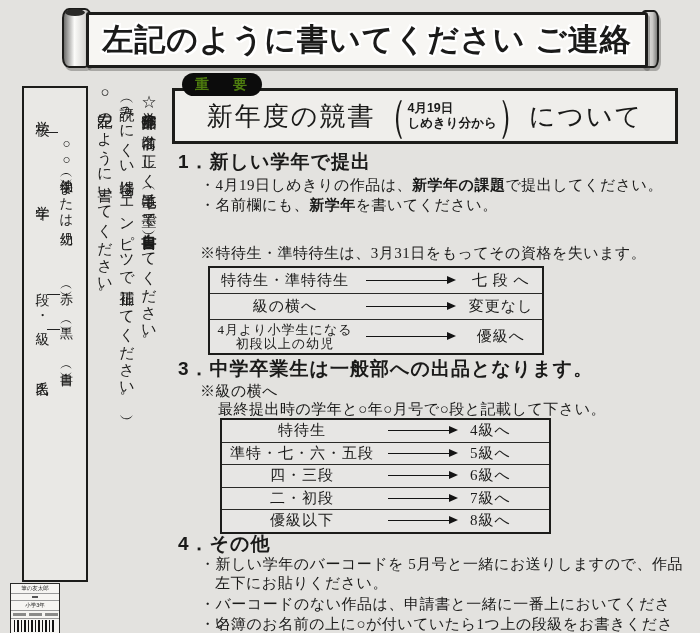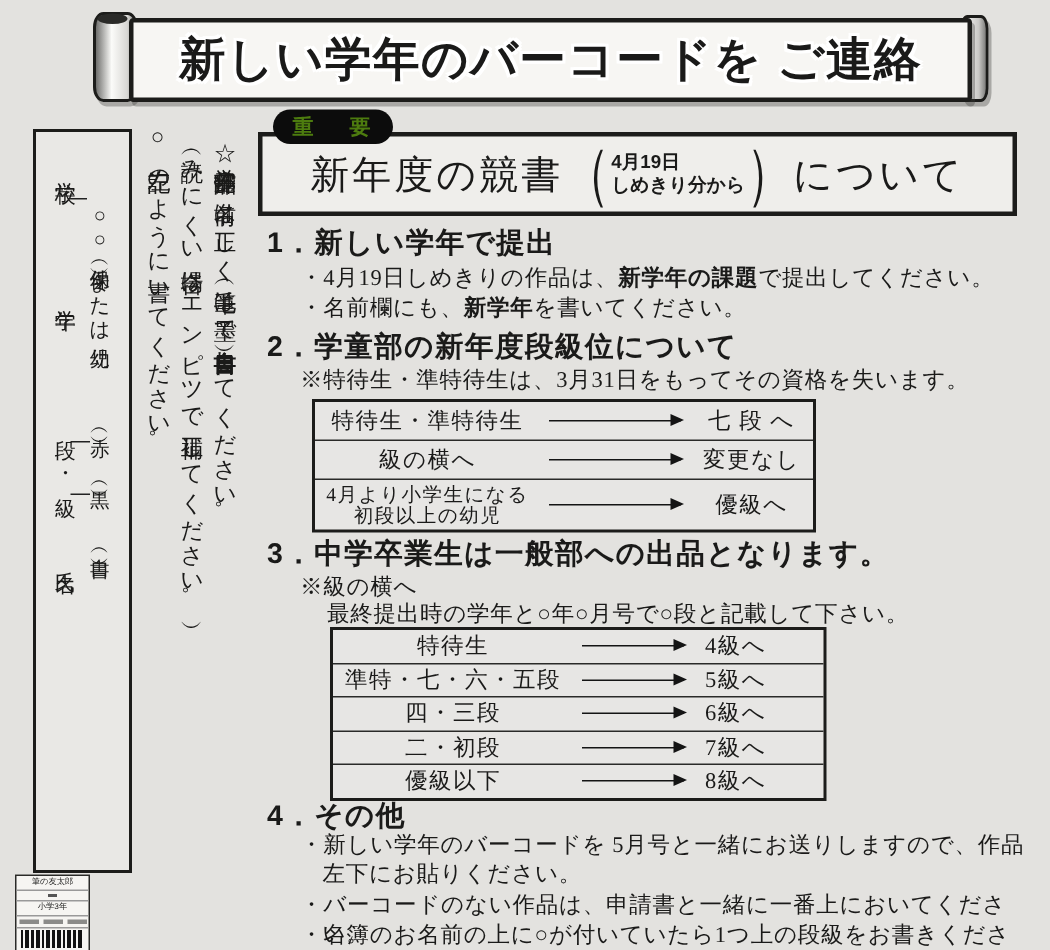--- a/index.html
+++ b/index.html
@@ -98,21 +98,21 @@
   .b4{position:absolute;font-size:15px;letter-spacing:0.5px;width:482px;
     padding-left:15px;text-indent:-15px;line-height:19px;}
 </style>
 </head>
 <body>
 
 <div id="banner">
   <div class="roll-l"></div>
   <div class="roll-r"></div>
   <div class="ribbon goth">
-    <span>新しい学年のバーコードを ご連絡</span>
+    <span>左記のように書いてください ご連絡</span>
   </div>
 </div>
 
 <div id="side-note">
   <p><span>☆学童部作品の名前は正しく（毛筆は墨で）</span><b class="goth">自書</b><span>してください。</span></p>
   <p class="indent">（読みにくい場合はエンピツで補正してください。）</p>
   <p>○左記のように書いてください。</p>
 </div>
 
 <div id="sample-box">
@@ -158,21 +158,20 @@
   <span class="t-paren">）</span>
   <span class="t-main">について</span>
 </div>
 
 <div id="main">
 
   <div class="sec-h" style="left:6px;top:149px">1．新しい学年で提出</div>
   <div class="body-t" style="left:28px;top:176px"><span>・4月19日しめきりの作品は、</span><b>新学年の課題</b><span>で提出してください。</span></div>
   <div class="body-t" style="left:28px;top:196px"><span>・名前欄にも、</span><b>新学年</b><span>を書いてください。</span></div>
 
-  <div class="sec-h" style="left:6px;top:218px">2．学童部の新年度段級位について</div>
   <div class="body-t" style="left:28px;top:244px">※特待生・準特待生は、3月31日をもってその資格を失います。</div>
 
   <div id="tbl1" class="tbl">
     <div class="t-row">
       <div class="t-from">特待生・準特待生</div>
       <div class="arr">
           <i></i>
         </div>
       <div class="t-to">七 段 へ</div>
     </div>

